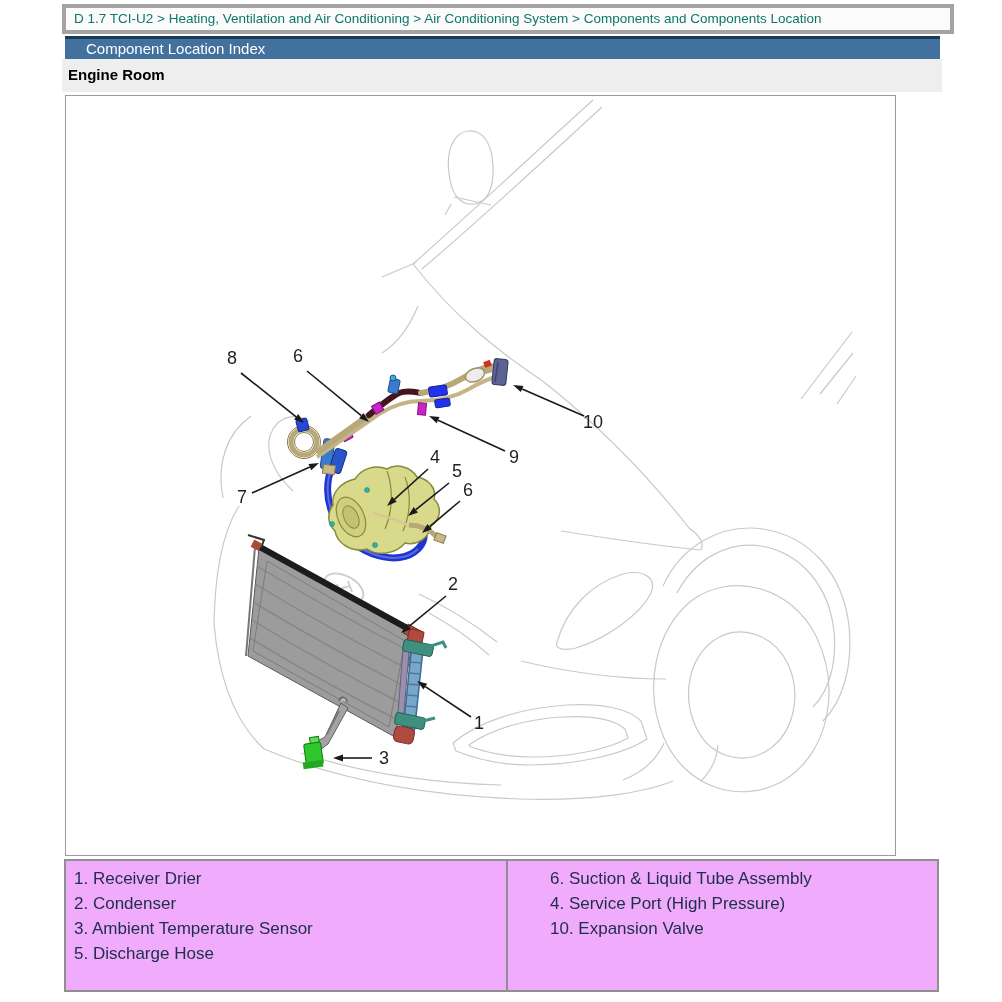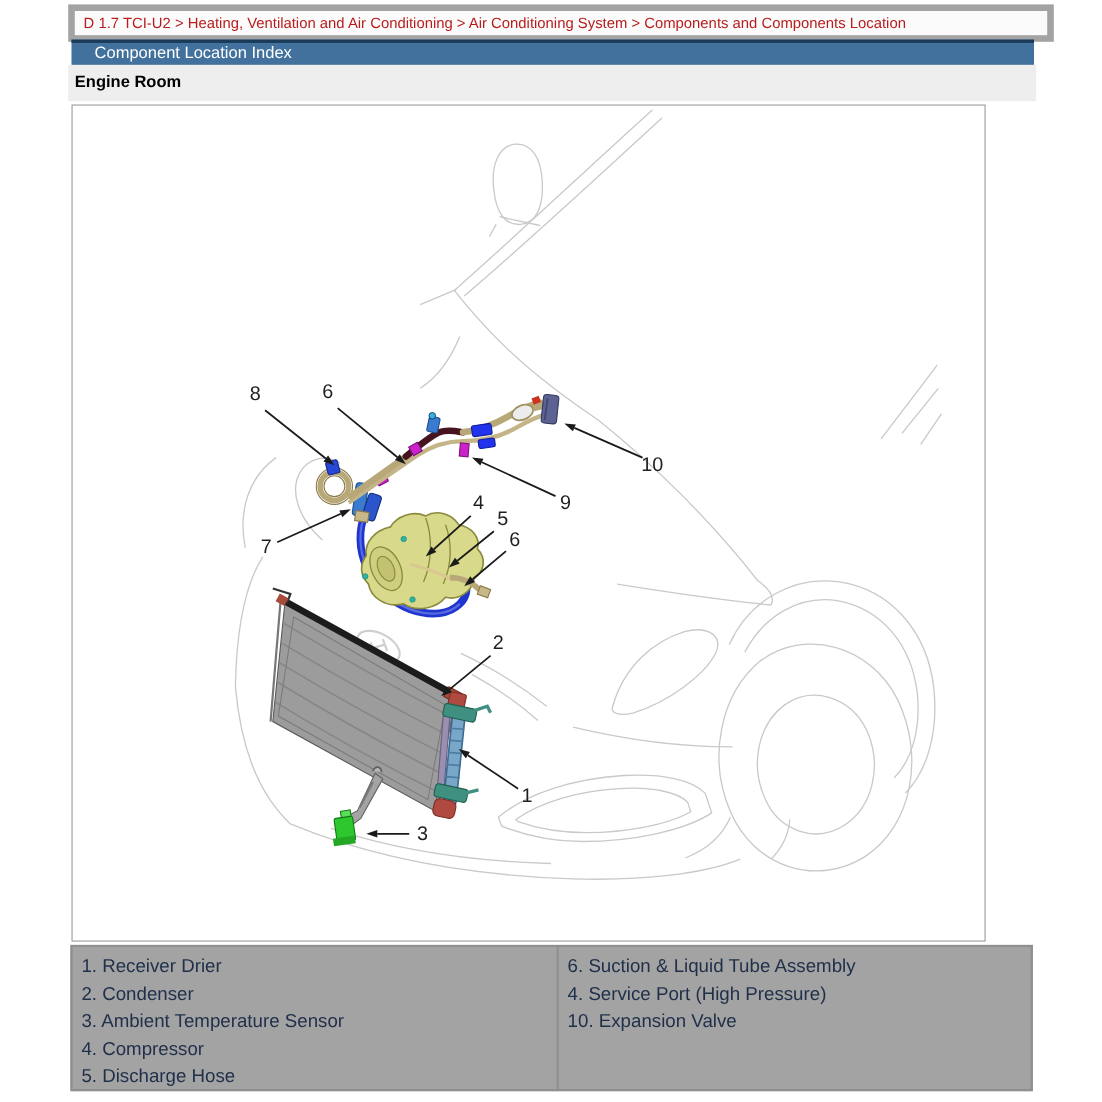--- a/index.html
+++ b/index.html
@@ -2,22 +2,22 @@
 <html><head>
 <meta charset="utf-8">
 <style>
   html,body{margin:0;padding:0;}
   body{
     width:1002px;height:1002px;position:relative;background:#ffffff;
     font-family:"Liberation Sans", sans-serif;overflow:hidden;
   }
   .breadcrumb-bar{
     position:absolute;left:62px;top:4px;width:876px;height:22px;
-    background:#fbfbfb;border:6px solid #a3a3a3;
-    font-size:13.5px;color:#b91c1c;line-height:22px;padding-left:8px;
+    background:#fbfbfb;border:4px solid #a3a3a3;
+    font-size:13.5px;color:#0f766e;line-height:22px;padding-left:8px;
     white-space:nowrap;overflow:hidden;
   }
   .section-header{
     position:absolute;left:65px;top:36px;width:854px;height:20px;
     background:#41719c;border-top:3px solid #1a3a57;padding-left:21px;
     color:#ffffff;font-weight:normal;font-size:15px;line-height:20px;
   }
   .gray-band{
     position:absolute;left:62px;top:59px;width:880px;height:33px;
     background:#eeeeee;
@@ -26,21 +26,21 @@
     position:absolute;left:68px;top:66px;
     color:#000000;font-weight:bold;font-size:15px;
   }
   .diagram-box{
     position:absolute;left:65px;top:95px;width:829px;height:759px;
     background:#ffffff;border:1px solid #9a9a9a;
   }
   .diagram-box svg{display:block;width:100%;height:100%;}
   .legend-table{
     position:absolute;left:64px;top:859px;width:871px;height:129px;
-    background:#a3a3a3;border:2px solid #8f8f8f;display:flex;
+    background:#f0abfc;border:2px solid #8f8f8f;display:flex;gap:34px;
   }
   .legend-col{
     box-sizing:border-box;padding:5px 0 0 8px;
     font-size:17px;color:#21304a;
   }
   .legend-col.left{width:442px;border-right:2px solid #8f8f8f;}
   .legend-col.right{flex:1;}
   .legend-row{line-height:25px;white-space:nowrap;}
   .callout-num{
     font-family:"Liberation Sans", sans-serif;font-size:18px;fill:#1f1f1f;
@@ -244,21 +244,20 @@
         <text x="383" y="763" text-anchor="middle" class="callout-num">3</text>
       </g>
 </svg>
 </div>
 
 <div class="legend-table">
   <div class="legend-col left">
       <div class="legend-row">1. Receiver Drier</div>
       <div class="legend-row">2. Condenser</div>
       <div class="legend-row">3. Ambient Temperature Sensor</div>
-      <div class="legend-row">4. Compressor</div>
       <div class="legend-row">5. Discharge Hose</div>
     </div>
   <div class="legend-col right">
       <div class="legend-row">6. Suction &amp; Liquid Tube Assembly</div>
       <div class="legend-row">4. Service Port (High Pressure)</div>
       <div class="legend-row">10. Expansion Valve</div>
     </div>
 </div>
 
 </body></html>

